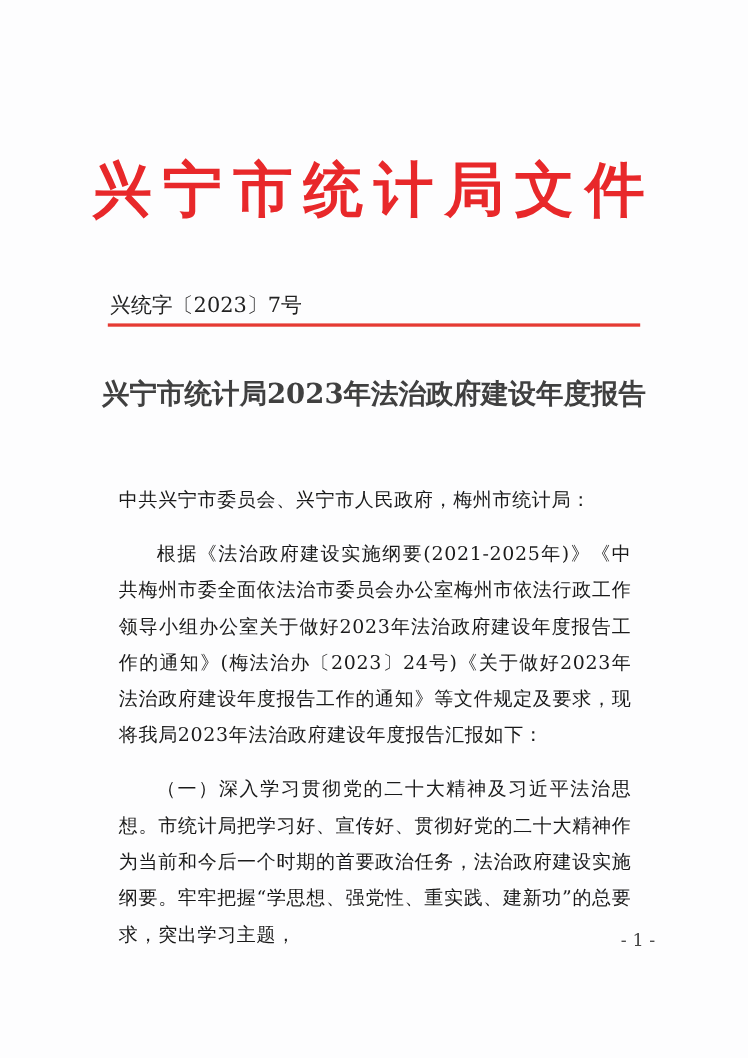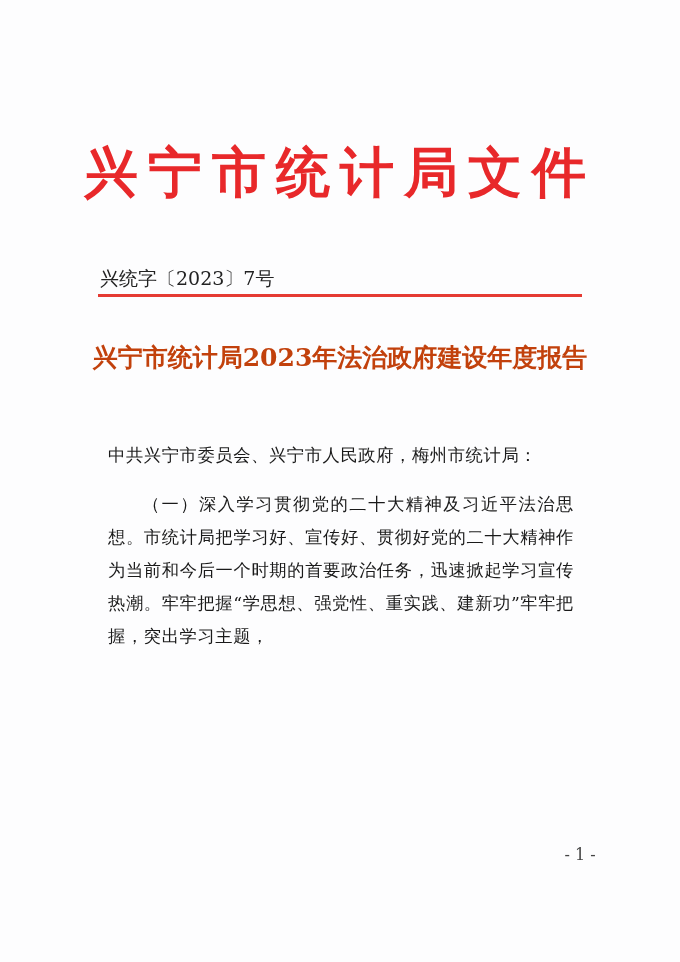--- a/index.html
+++ b/index.html
@@ -20,21 +20,21 @@
     position: absolute; top: 265px; left: 100px; width: 482px;
     display: flex; justify-content: space-between;
     font-size: 19px; line-height: 26px; color: #222; flex-direction: column;
   }
   .red-rule {
     position: absolute; top: 294px; left: 98px; width: 484px; height: 3px;
     background: #e53b33;
   }
   .report-title {
     position: absolute; top: 340px; left: 0; width: 680px; text-align: center;
-    font-size: 25px; font-weight: bold; line-height: 36px; color: #c2410c;
+    font-size: 25px; font-weight: bold; line-height: 36px; color: #404040;
   }
   .body {
     position: absolute; top: 423px; left: 92px; width: 498px;
     font-size: 17.3px; line-height: 33px; text-align: justify;
     letter-spacing: 0.6px;
   }
   .body p { margin: 16px; }
   .indent { text-indent: 2em; }
   .heading1 {
     font-family: "DejaVu Sans", "Liberation Sans", sans-serif; font-weight: bold;
@@ -53,17 +53,18 @@
 
   <div class="docno-row">
     <span>兴统字〔2023〕7号</span>
   </div>
   <div class="red-rule"></div>
 
   <div class="report-title">兴宁市统计局2023年法治政府建设年度报告</div>
 
   <div class="body">
     <p>中共兴宁市委员会、兴宁市人民政府，梅州市统计局：</p>
-    <p class="indent">（一）深入学习贯彻党的二十大精神及习近平法治思想。市统计局把学习好、宣传好、贯彻好党的二十大精神作为当前和今后一个时期的首要政治任务，迅速掀起学习宣传热潮。牢牢把握“学思想、强党性、重实践、建新功”牢牢把握，突出学习主题，</p>
+    <p class="indent">根据《法治政府建设实施纲要(2021-2025年)》《中共梅州市委全面依法治市委员会办公室梅州市依法行政工作领导小组办公室关于做好2023年法治政府建设年度报告工作的通知》(梅法治办〔2023〕24号)《关于做好2023年法治政府建设年度报告工作的通知》等文件规定及要求，现将我局2023年法治政府建设年度报告汇报如下：</p>
+    <p class="indent">（一）深入学习贯彻党的二十大精神及习近平法治思想。市统计局把学习好、宣传好、贯彻好党的二十大精神作为当前和今后一个时期的首要政治任务，法治政府建设实施纲要。牢牢把握“学思想、强党性、重实践、建新功”的总要求，突出学习主题，</p>
   </div>
 
   <div class="page-number">- 1 -</div>
 </div>
 
 </body></html>

